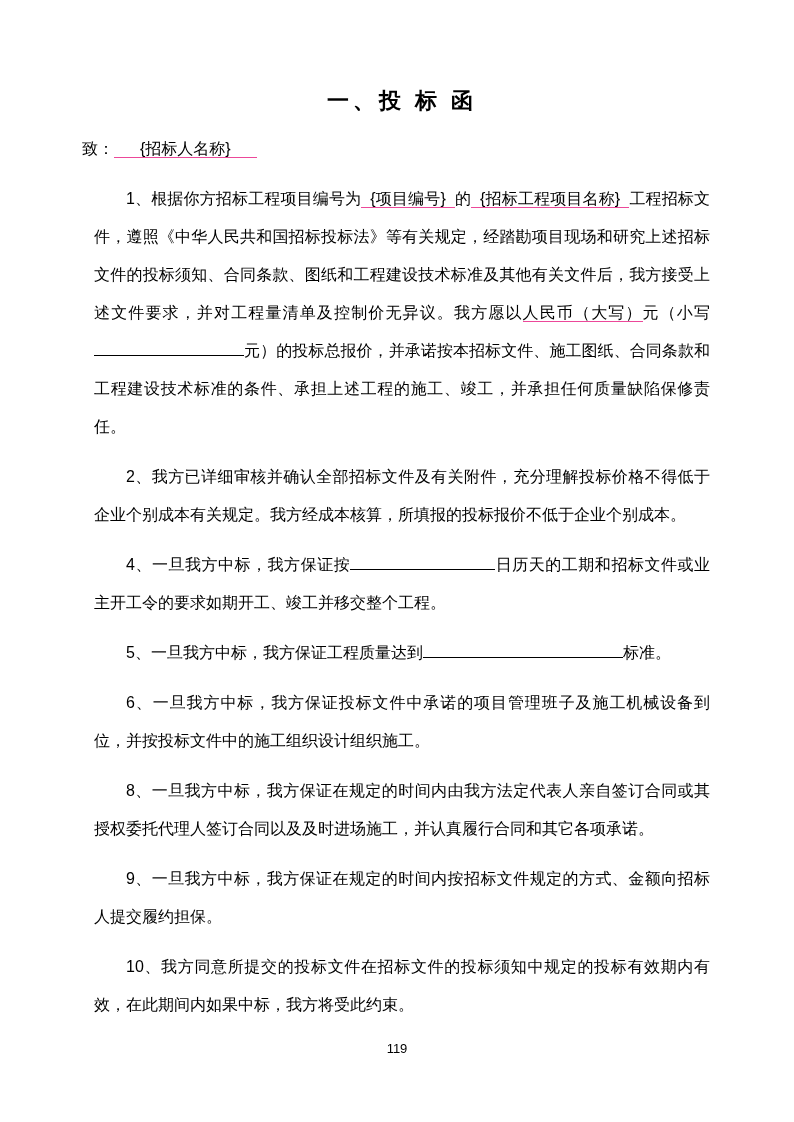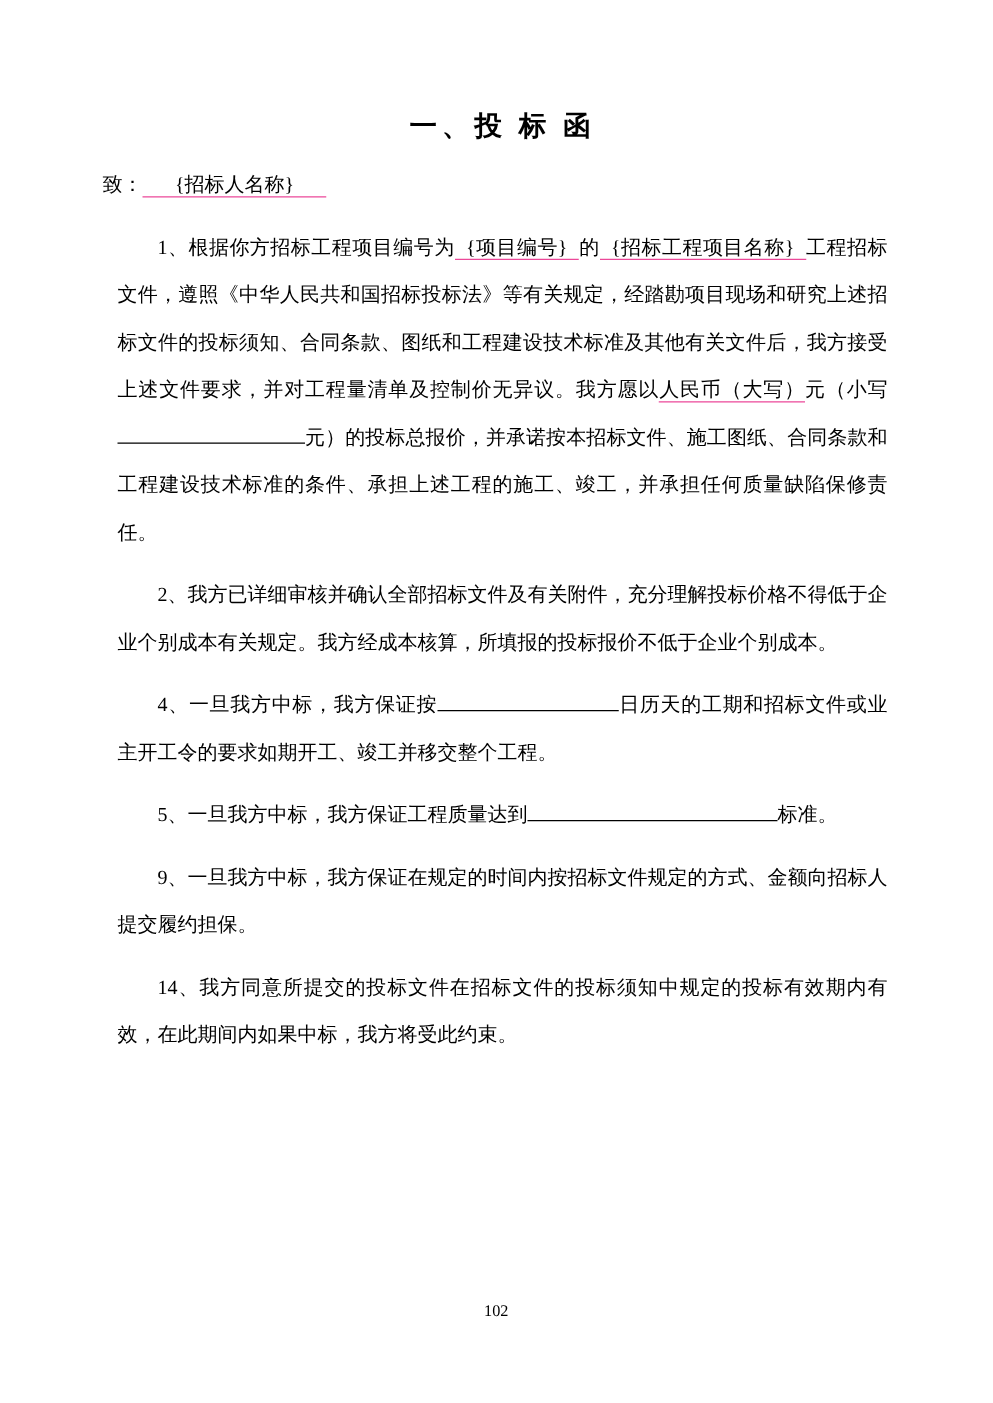--- a/index.html
+++ b/index.html
@@ -7,21 +7,21 @@
     padding: 0;
     background: #ffffff;
   }
   .page {
     position: relative;
     width: 794px;
     height: 1122px;
     box-sizing: border-box;
     background: #ffffff;
     color: #000000;
-    font-family: Liberation Serif, serif;
+    font-family: Liberation Sans, sans-serif;
     padding: 88px 72px 0 82px;
     overflow: hidden;
   }
   .title {
     margin: 0 0 16px 0;
     font-size: 22px;
     line-height: 26px;
     font-weight: bold;
     text-align: center;
     letter-spacing: 4px;
@@ -75,19 +75,21 @@
 
   <div class="salutation">
     <span>致：</span><span class="u pad-wide">{招标人名称}</span>
   </div>
 
   <div class="content" id="paragraphs">
       <p><span>1、根据你方招标工程项目编号为</span><span class="u pad">{项目编号}</span><span>的</span><span class="u pad">{招标工程项目名称}</span><span>工程招标文件，遵照《中华人民共和国招标投标法》等有关规定，经踏勘项目现场和研究上述招标文件的投标须知、合同条款、图纸和工程建设技术标准及其他有关文件后，我方接受上述文件要求，并对工程量清单及控制价无异议。我方愿以</span><span class="u">人民币（大写）</span><span>元（小写</span><span class="blank" style="width: 150px;"></span><span>元）的投标总报价，并承诺按本招标文件、施工图纸、合同条款和工程建设技术标准的条件、承担上述工程的施工、竣工，并承担任何质量缺陷保修责任。</span></p>
       <p><span>2、我方已详细审核并确认全部招标文件及有关附件，充分理解投标价格不得低于企业个别成本有关规定。我方经成本核算，所填报的投标报价不低于企业个别成本。</span></p>
       <p><span>4、一旦我方中标，我方保证按</span><span class="blank" style="width: 145px;"></span><span>日历天的工期和招标文件或业主开工令的要求如期开工、竣工并移交整个工程。</span></p>
       <p><span>5、一旦我方中标，我方保证工程质量达到</span><span class="blank" style="width: 200px;"></span><span>标准。</span></p>
+      <p><span>6、一旦我方中标，我方保证投标文件中承诺的项目管理班子及施工机械设备到位，并按投标文件中的施工组织设计组织施工。</span></p>
+      <p><span>8、一旦我方中标，我方保证在规定的时间内由我方法定代表人亲自签订合同或其授权委托代理人签订合同以及及时进场施工，并认真履行合同和其它各项承诺。</span></p>
       <p><span>9、一旦我方中标，我方保证在规定的时间内按招标文件规定的方式、金额向招标人提交履约担保。</span></p>
-      <p><span>14、我方同意所提交的投标文件在招标文件的投标须知中规定的投标有效期内有效，在此期间内如果中标，我方将受此约束。</span></p>
+      <p><span>10、我方同意所提交的投标文件在招标文件的投标须知中规定的投标有效期内有效，在此期间内如果中标，我方将受此约束。</span></p>
     </div>
 
-  <div class="footer">102</div>
+  <div class="footer">119</div>
 
 </div>
 
 </body></html>

